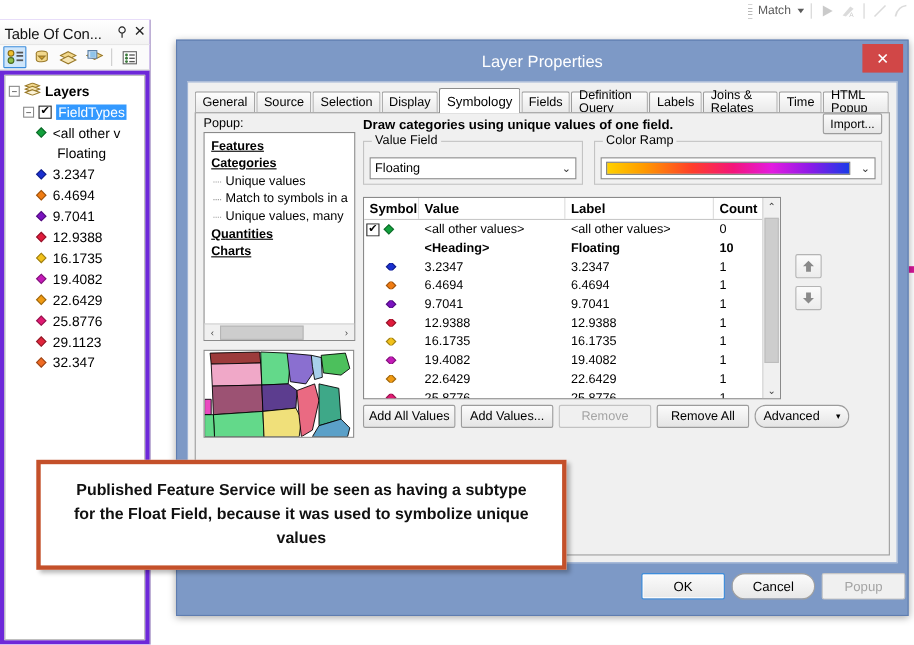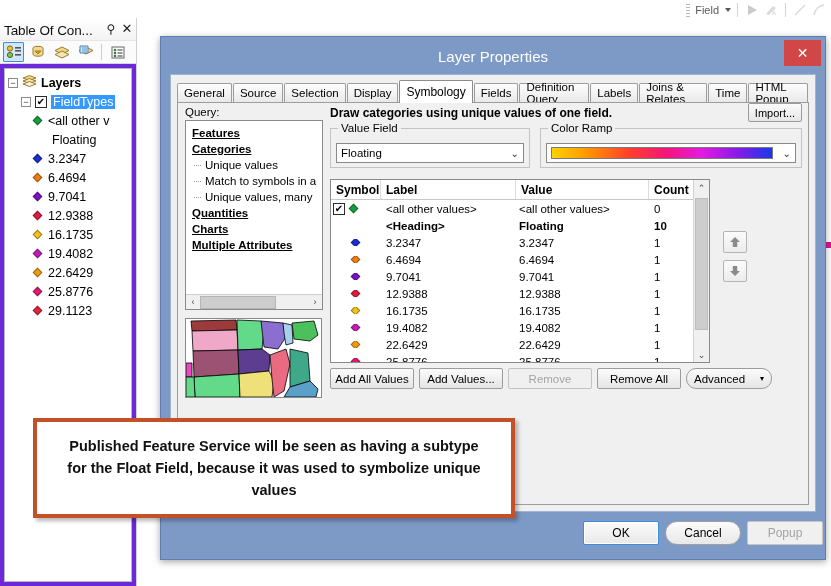--- a/index.html
+++ b/index.html
@@ -233,21 +233,21 @@
   .pink-dot { position:absolute; right:0px; top:242px; width:5px;height:6px;background:#d6189a;}
 </style>
 </head>
 <body>
 
 <div id="root">
 
   <div class="topstrip">
     <div class="editor-tb">
       <div class="grip"></div>
-      <span class="editor-label">Field</span>
+      <span class="editor-label">Match</span>
       <span class="tri-down"></span>
       <div class="vsep"></div>
       <div class="tb-ghost">
         <svg width="14" height="14" viewBox="0 0 14 14">
             <polygon points="3,2 12,7 3,12" fill="#6b6b6b"></polygon>
           </svg>
       </div>
       <div class="tb-ghost">
         <svg width="14" height="14" viewBox="0 0 14 14">
             <path d="M2,11 L9,3 L12,5 L5,12 Z" fill="#9a9a9a"></path>
@@ -374,20 +374,24 @@
           <span class="dia" style="background:#f09a12"></span>
           <span class="txt">22.6429</span>
         </div>
         <div class="legrow">
           <span class="dia" style="background:#e01a72"></span>
           <span class="txt">25.8776</span>
         </div>
         <div class="legrow">
           <span class="dia" style="background:#e0253c"></span>
           <span class="txt">29.1123</span>
+        </div>
+        <div class="legrow">
+          <span class="dia" style="background:#ef6a22"></span>
+          <span class="txt">32.347</span>
         </div>
       </div>
     </div>
   </div>
 
   <div class="rightedge"></div>
   <div class="pink-dot"></div>
 
   <div class="dlg">
     <div class="dlg-title">
@@ -406,32 +410,31 @@
         <div class="tab">Fields</div>
         <div class="tab">Definition Query</div>
         <div class="tab">Labels</div>
         <div class="tab">Joins &amp; Relates</div>
         <div class="tab">Time</div>
         <div class="tab">HTML Popup</div>
       </div>
 
       <div class="tabpane">
 
-        <span class="showlbl">Query:</span>
+        <span class="showlbl">Popup:</span>
 
         <div class="showbox">
           <div class="showlist">
             <div class="cathead">Features</div>
             <div class="cathead">Categories</div>
             <div class="catitem"><span class="sel">Unique values</span></div>
             <div class="catitem">Match to symbols in a</div>
             <div class="catitem">Unique values, many</div>
             <div class="cathead">Quantities</div>
             <div class="cathead">Charts</div>
-            <div class="cathead">Multiple Attributes</div>
           </div>
           <div class="showscroll">
             <div class="ssarrow">‹</div>
             <div class="ssthumb" style="width:76px"></div>
             <div class="ssarrow" style="margin-left:auto">›</div>
           </div>
         </div>
 
         <div class="preview">
           <svg width="135" height="78" viewBox="0 0 135 78">
@@ -483,22 +486,22 @@
           <span class="glabel">Color Ramp</span>
           <div class="combo" style="left:5px; top:14px; right:5px; height:20px; padding:0;">
             <div class="ramp"></div>
             <span class="arr">⌄</span>
           </div>
         </div>
 
         <div class="tbl" style="left:152px; top:76px; width:380px; height:184px;">
           <div class="tbl-head">
             <div class="th" style="width:50px">Symbol</div>
+            <div class="th" style="width:133px">Value</div>
             <div class="th" style="width:135px">Label</div>
-            <div class="th" style="width:133px">Value</div>
             <div class="th" style="width:46px; border-right:none">Count</div>
           </div>
 
           <div class="trow">
             <div class="td sym" style="width:50px">
               <span class="chk" style="margin-left:2px;margin-right:5px">✔</span>
               <span class="dia" style="background:#12a03c"></span>
             </div>
             <div class="td" style="width:133px">&lt;all other values&gt;</div>
             <div class="td" style="width:135px">&lt;all other values&gt;</div>

